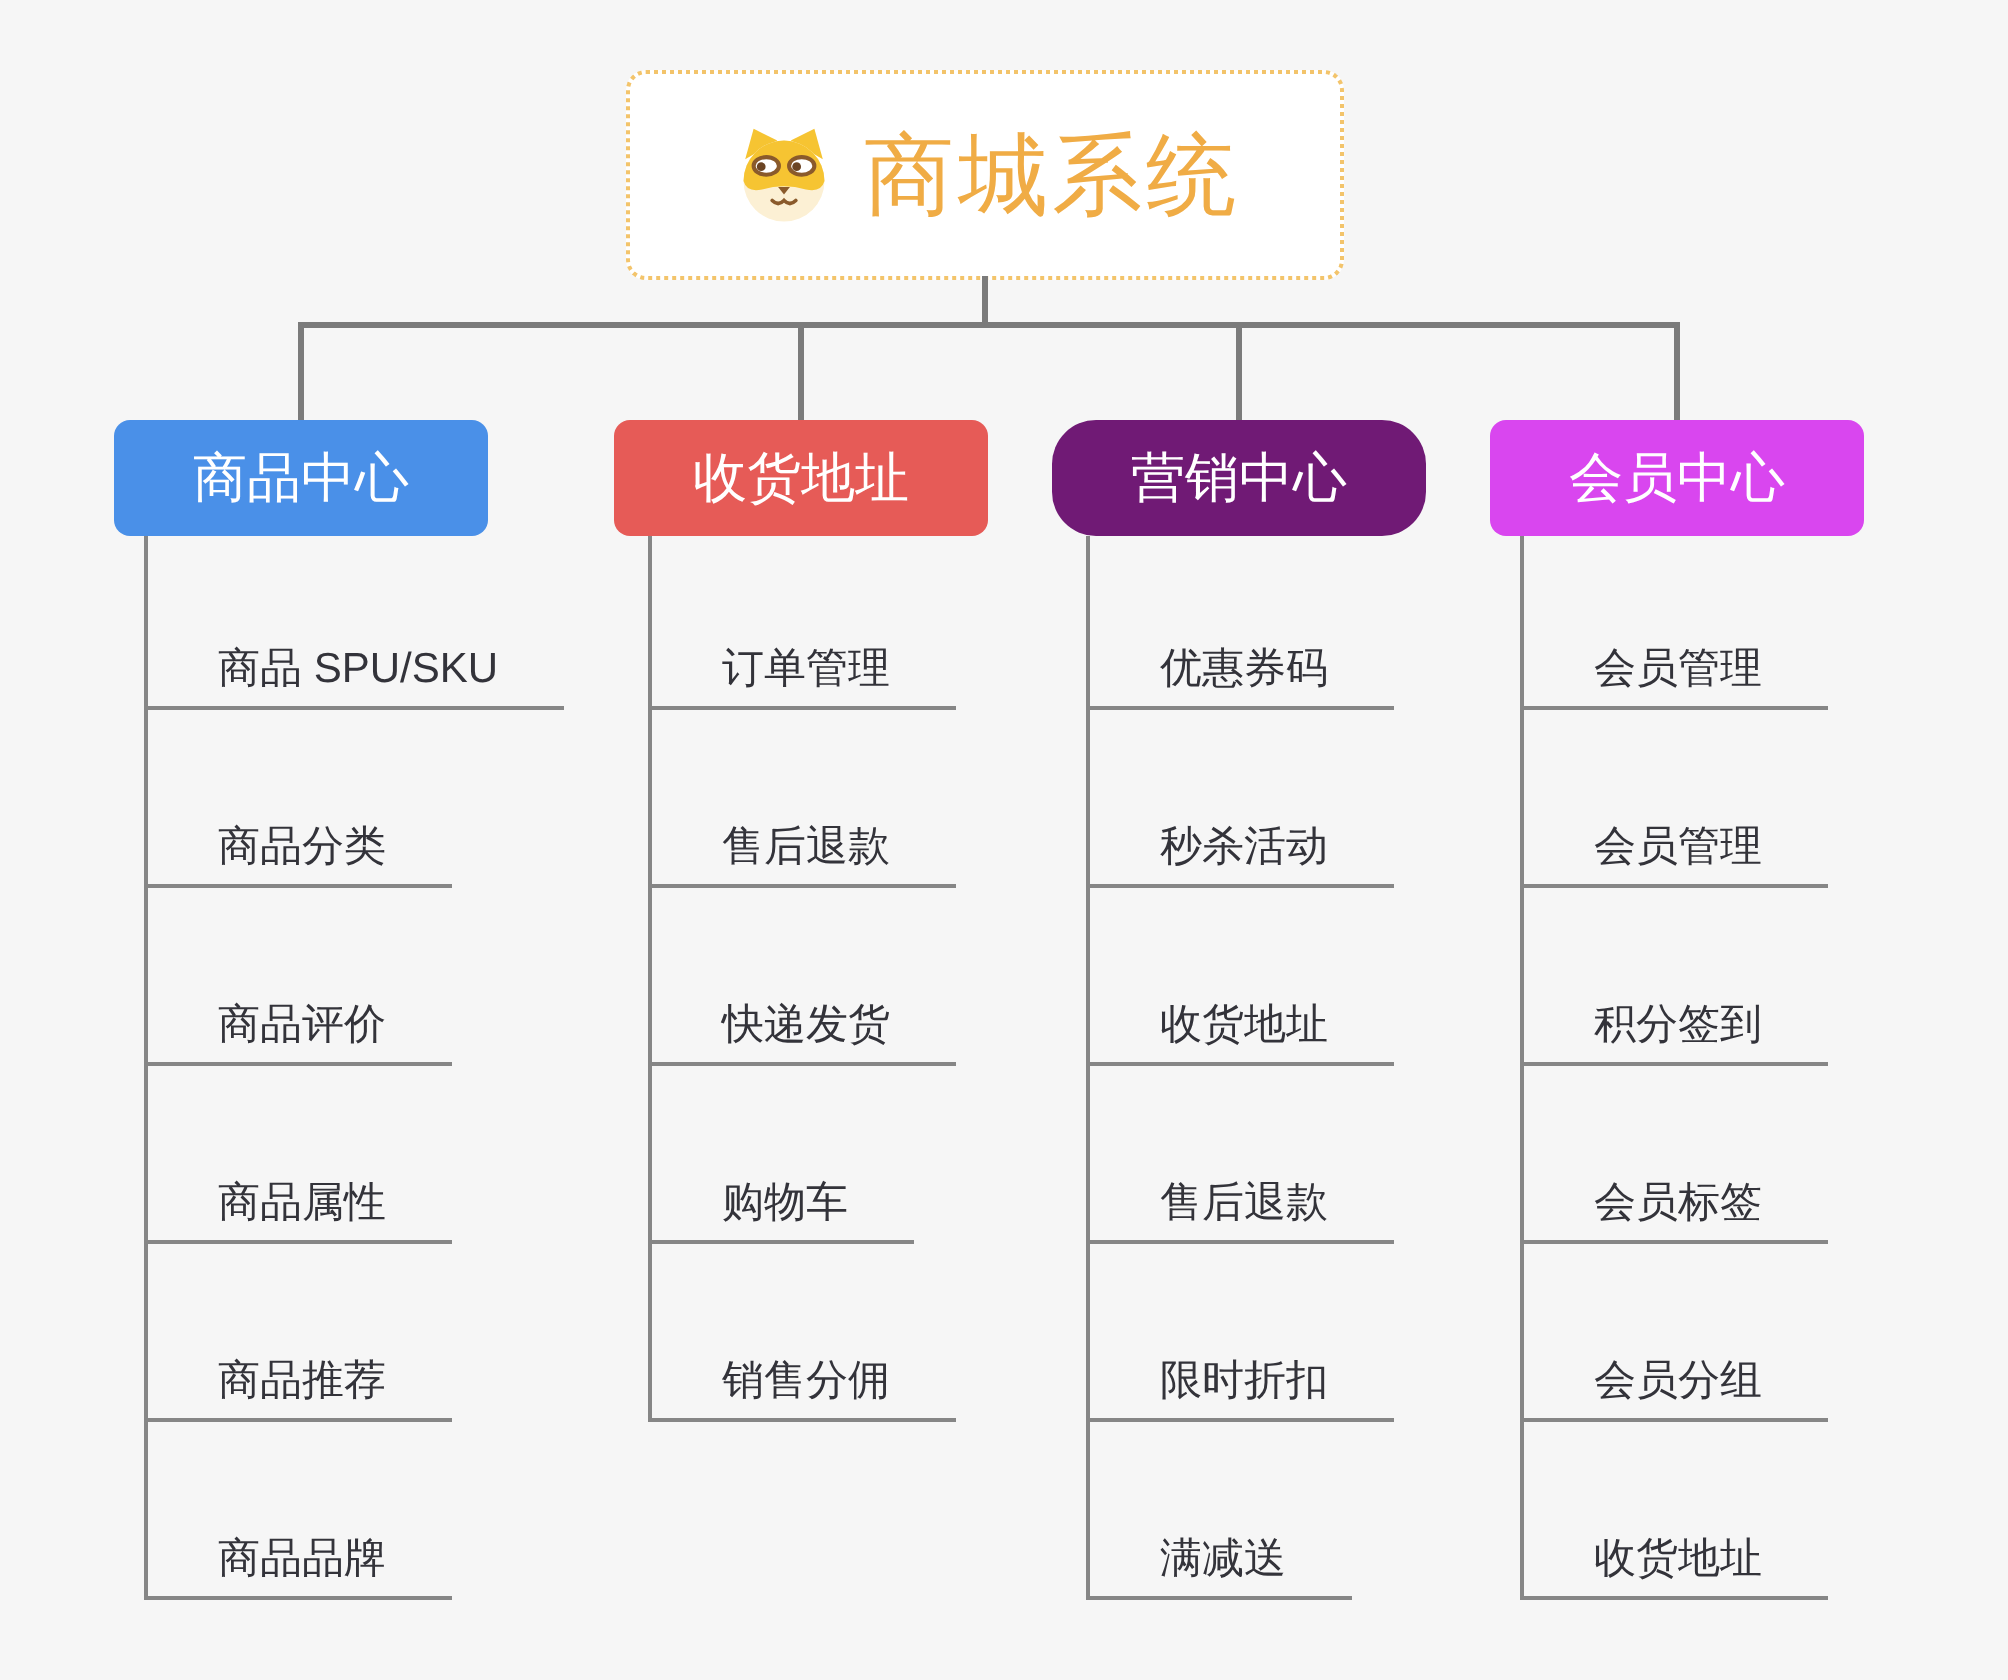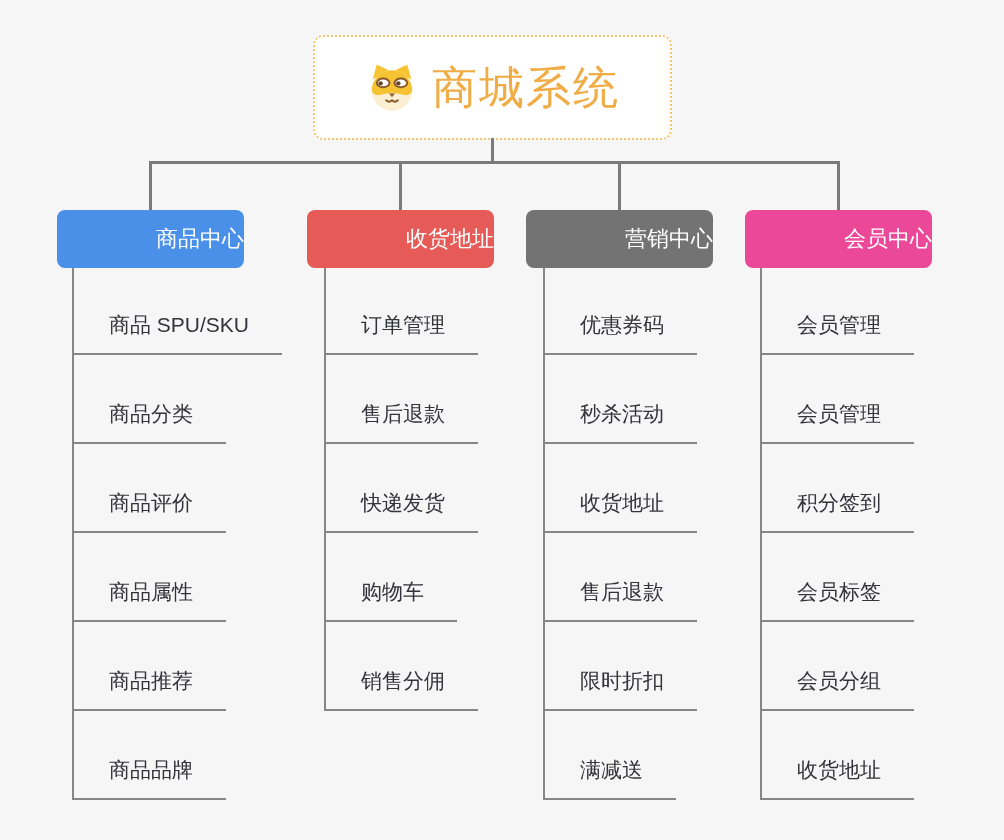--- a/index.html
+++ b/index.html
@@ -37,22 +37,22 @@
   .conn.h-line{left:149px;top:161px;width:691px;height:3px;}
   .conn.drop{top:162px;width:3px;height:48px;}
   .conn.drop-0{left:149px;}
   .conn.drop-1{left:399px;}
   .conn.drop-2{left:618px;}
   .conn.drop-3{left:837px;}
 
   
   .branch-header{
     position:absolute;top:210px;width:187px;height:58px;border-radius:8px;
-    display:flex;align-items:center;justify-content:flex-end;
-    color:#fff;font-size:22px;white-space:nowrap;
+    display:flex;align-items:center;justify-content:center;
+    color:#fff;font-size:27px;white-space:nowrap;
   }
   .bh-0{left:57px;}
   .bh-1{left:307px;}
   .bh-2{left:526px;}
   .bh-3{left:745px;}
 
   
   .leaves{
     position:absolute;top:268px;
     border-left:2px solid var(--leaf-line);
@@ -60,21 +60,21 @@
   }
   .lv-0{left:72px;}
   .lv-1{left:324px;}
   .lv-2{left:543px;}
   .lv-3{left:760px;}
   .leaf{height:89px;display:flex;align-items:flex-end;}
   .leaf:first-child{height:87px;}
   .leaf-label{
     display:inline-block;white-space:nowrap;
     border-bottom:2px solid var(--leaf-line);
-    padding:0 33px 16px 35px;
+    padding:0 33px 6px 35px;
     font-size:21px;color:var(--leaf-text);line-height:1.15;
   }
 </style>
 </head>
 <body>
 
 <div class="canvas">
 
   <div class="root-node">
     <span class="dog-icon">
@@ -100,24 +100,24 @@
   <div class="conn drop drop-1"></div>
   <div class="conn drop drop-2"></div>
   <div class="conn drop drop-3"></div>
 
   <div class="branch-header bh-0" style="background-color: rgb(74, 144, 232);">
     <span>商品中心</span>
   </div>
   <div class="branch-header bh-1" style="background-color: rgb(230, 91, 87);">
     <span>收货地址</span>
   </div>
-  <div class="branch-header bh-2" style="background-color: #737373;">
+  <div class="branch-header bh-2" style="background-color: #701a75; border-radius: 22px;">
     <span>营销中心</span>
   </div>
-  <div class="branch-header bh-3" style="background-color: #ec4899;">
+  <div class="branch-header bh-3" style="background-color: #d946ef;">
     <span>会员中心</span>
   </div>
 
   <div class="leaves lv-0">
     <div class="leaf">
         <span class="leaf-label">商品 SPU/SKU</span>
       </div>
     <div class="leaf">
         <span class="leaf-label">商品分类</span>
       </div>

